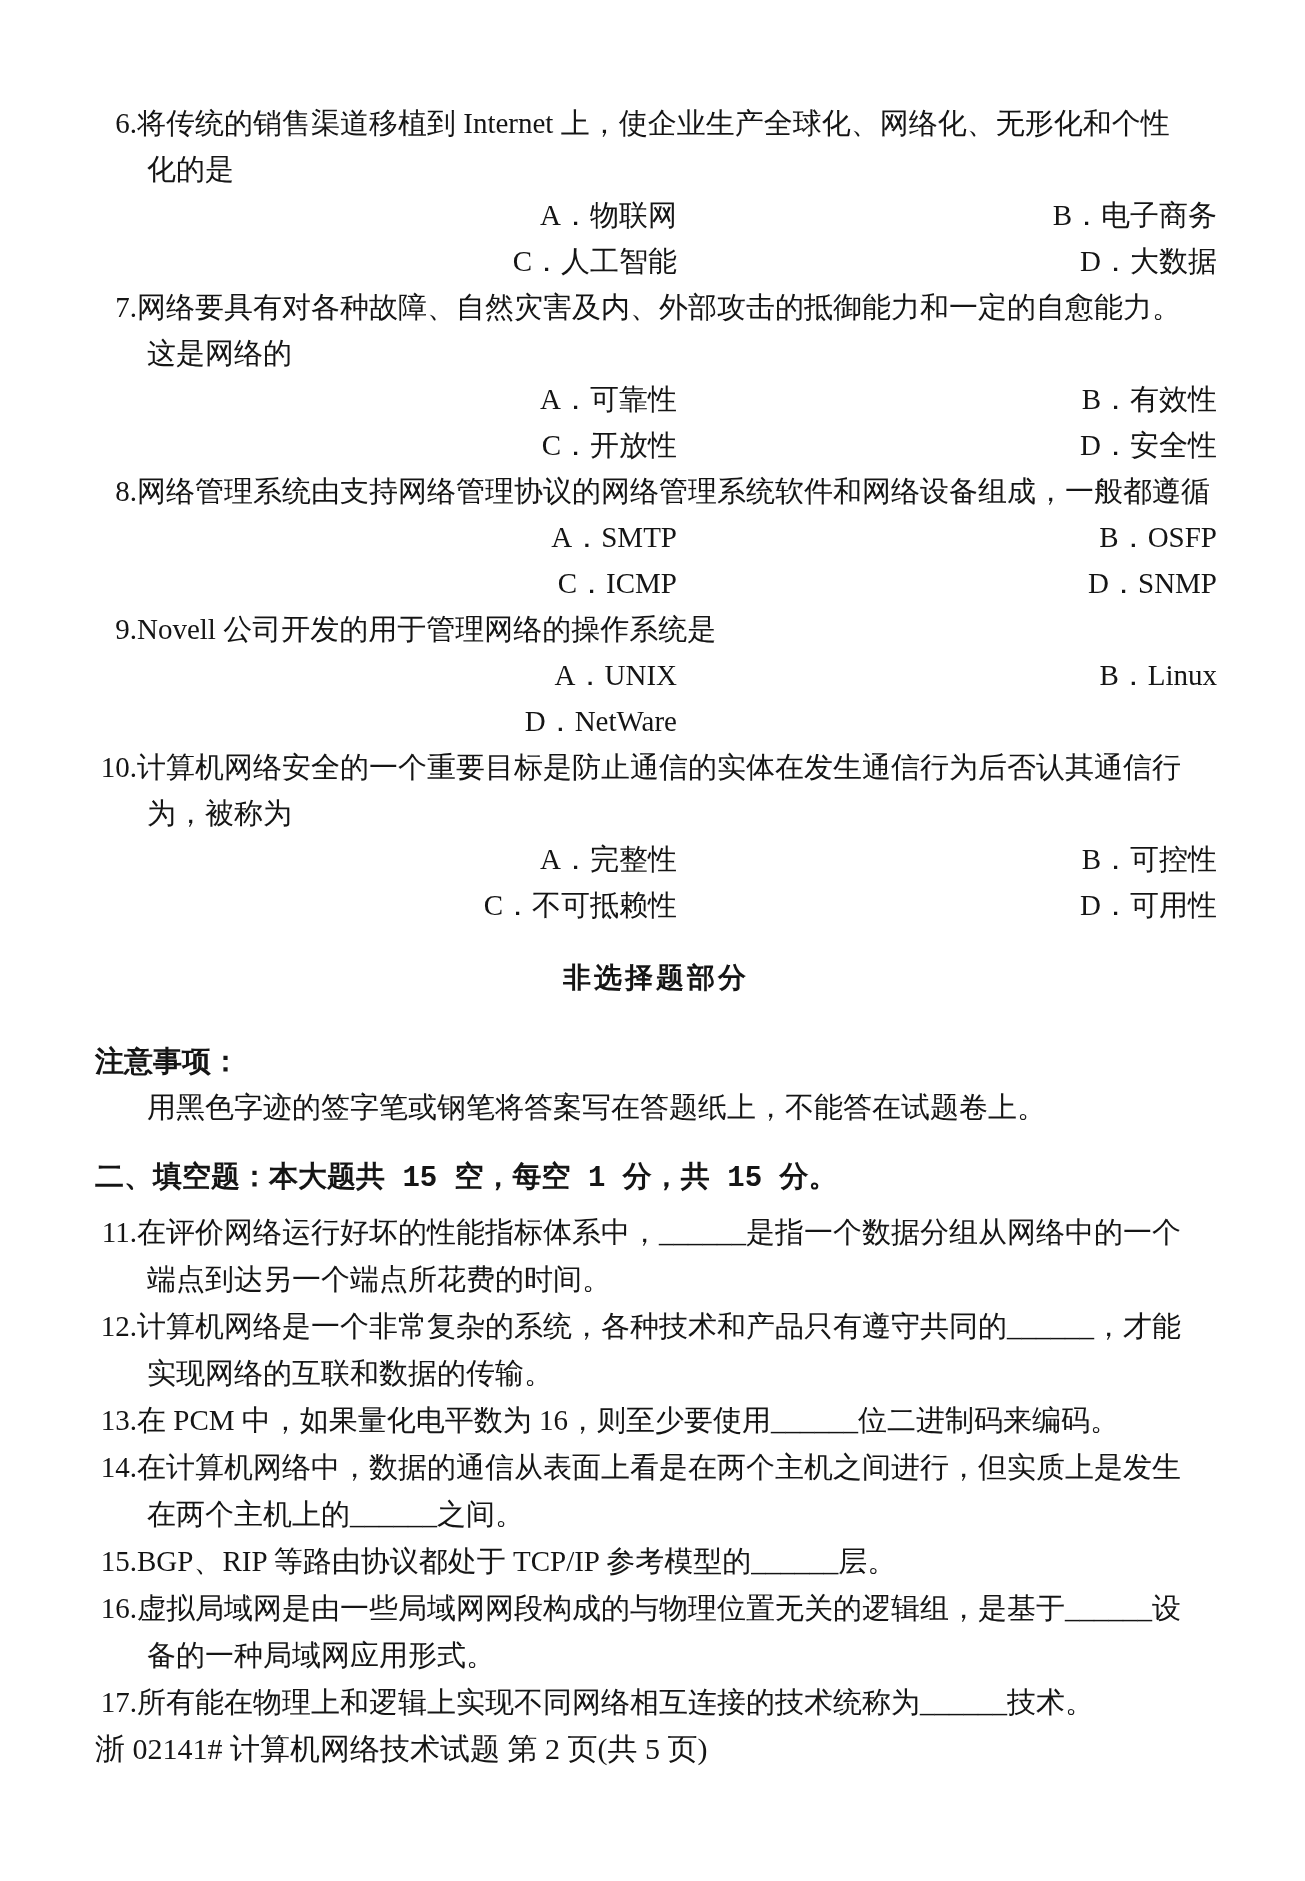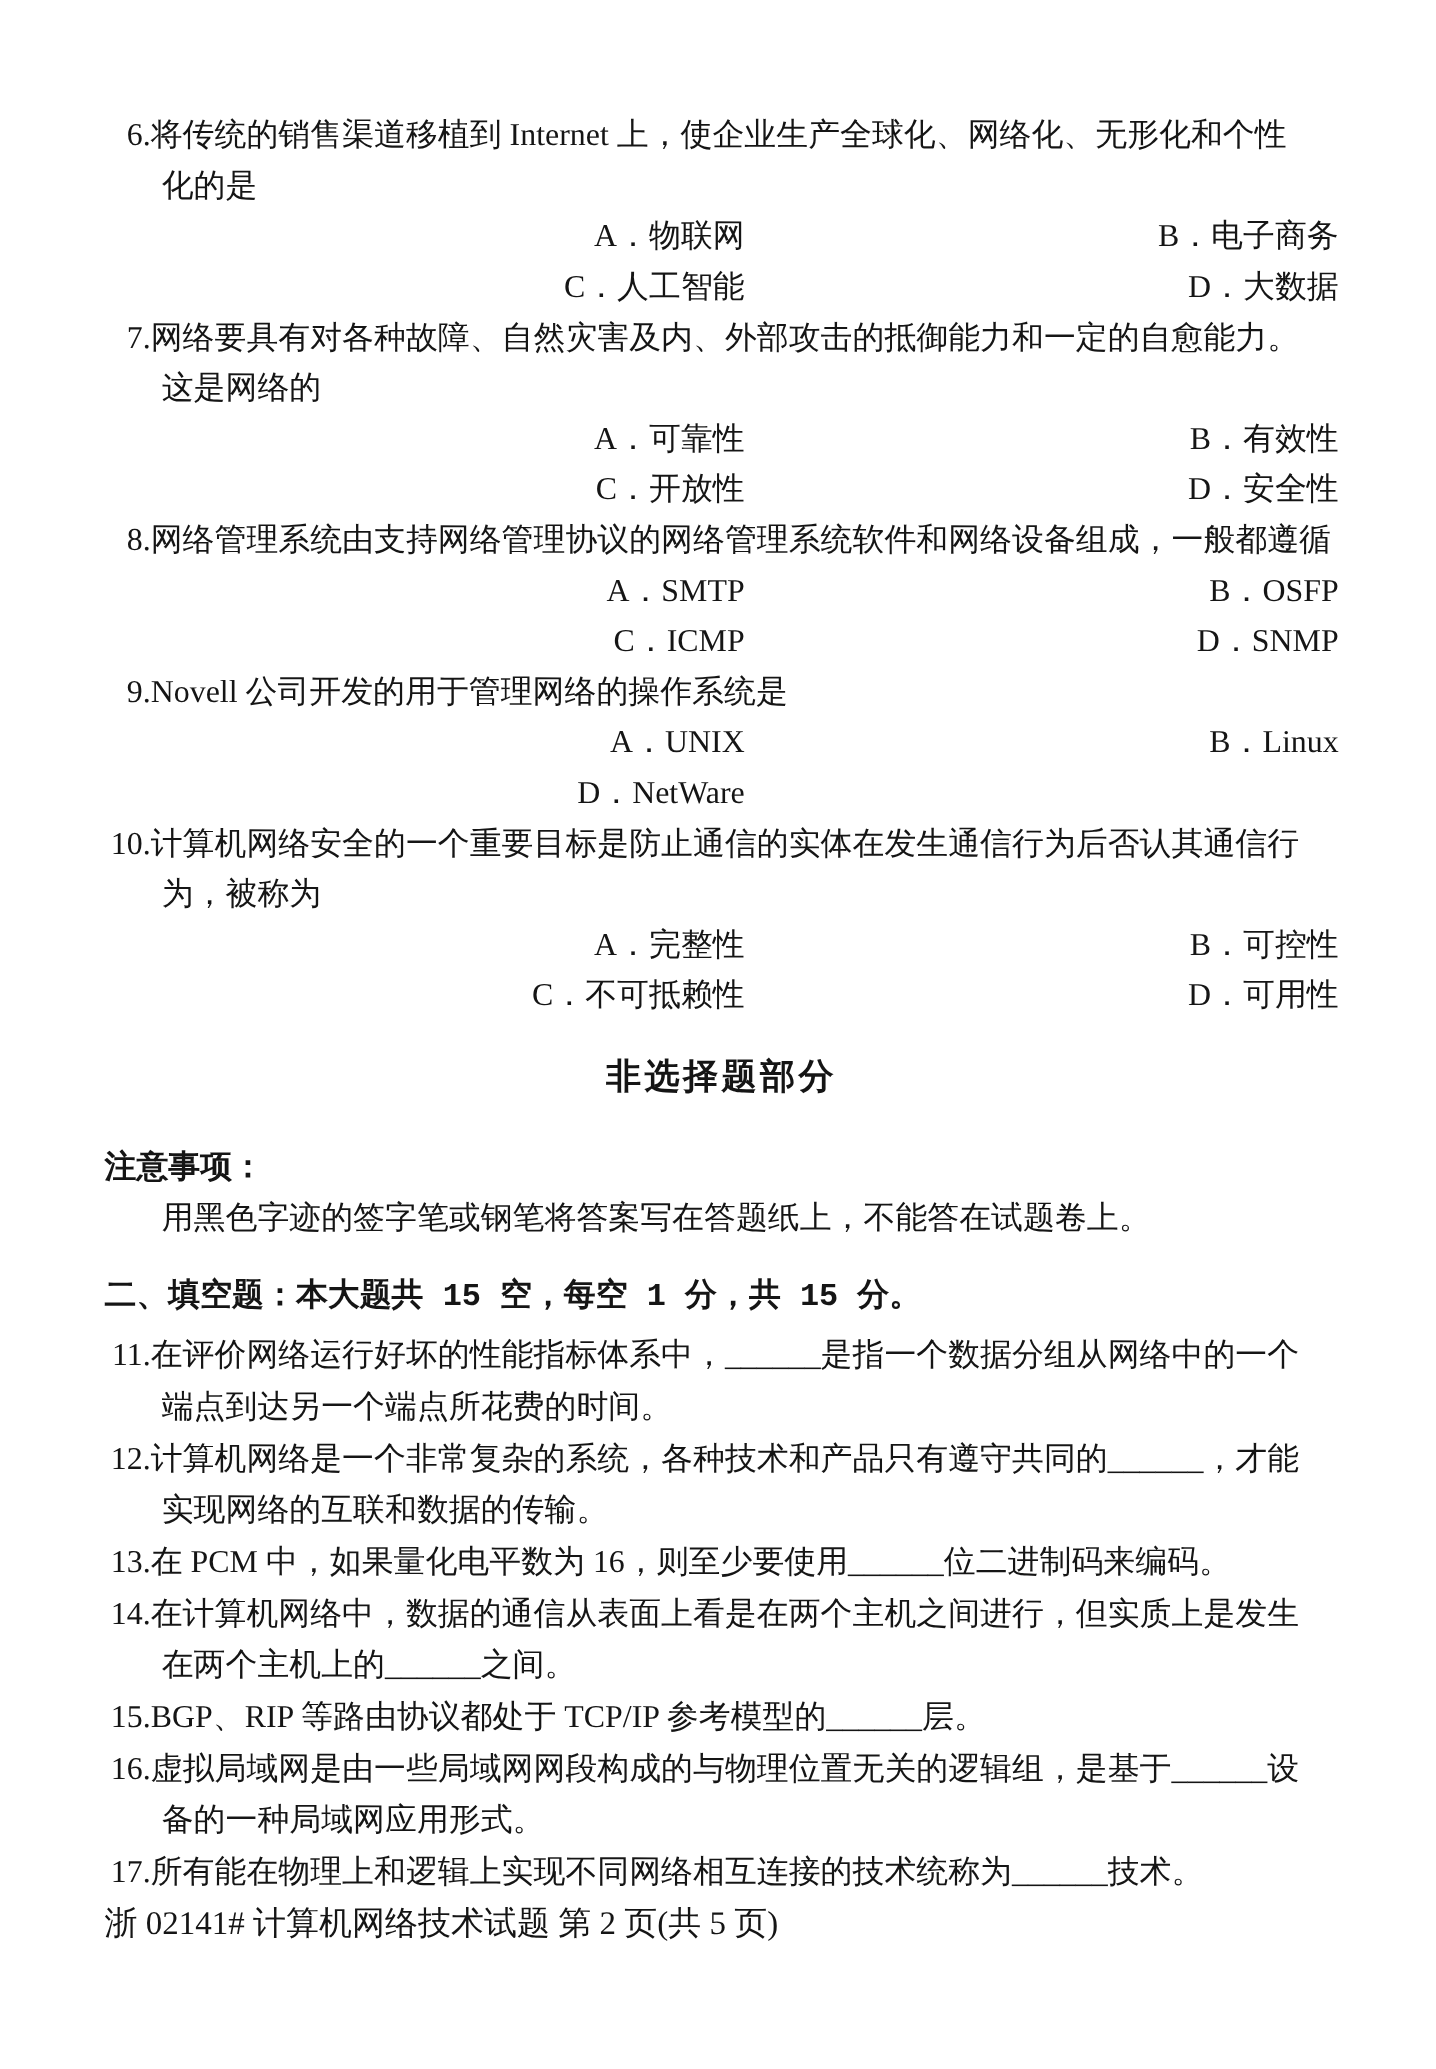--- a/index.html
+++ b/index.html
@@ -28,21 +28,21 @@
   .contline { padding-left:52px; }
   .options {
     padding-left:52px;
     display:grid;
     grid-template-columns:530px 1fr;
     text-align:right;
   }
   .olabel { display:inline-block; width:55px; }
   .heading {
     margin-top:26px;
-    font-size:32px;
+    font-size:28px;
     font-weight:bold;
     line-height:48px;
     text-align:center;
     letter-spacing:3px;
   }
   .notes-label {
     margin-top:36px;
     font-weight:bold;
   }
   .note-text { padding-left:52px; }

